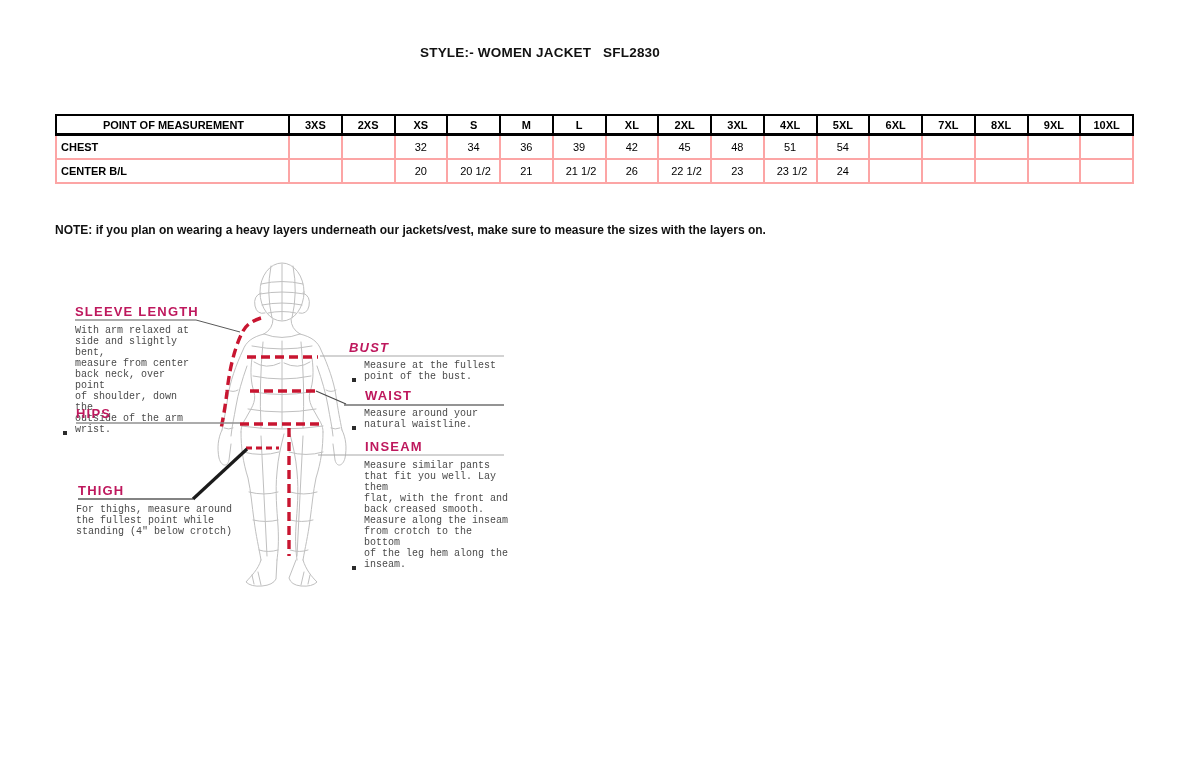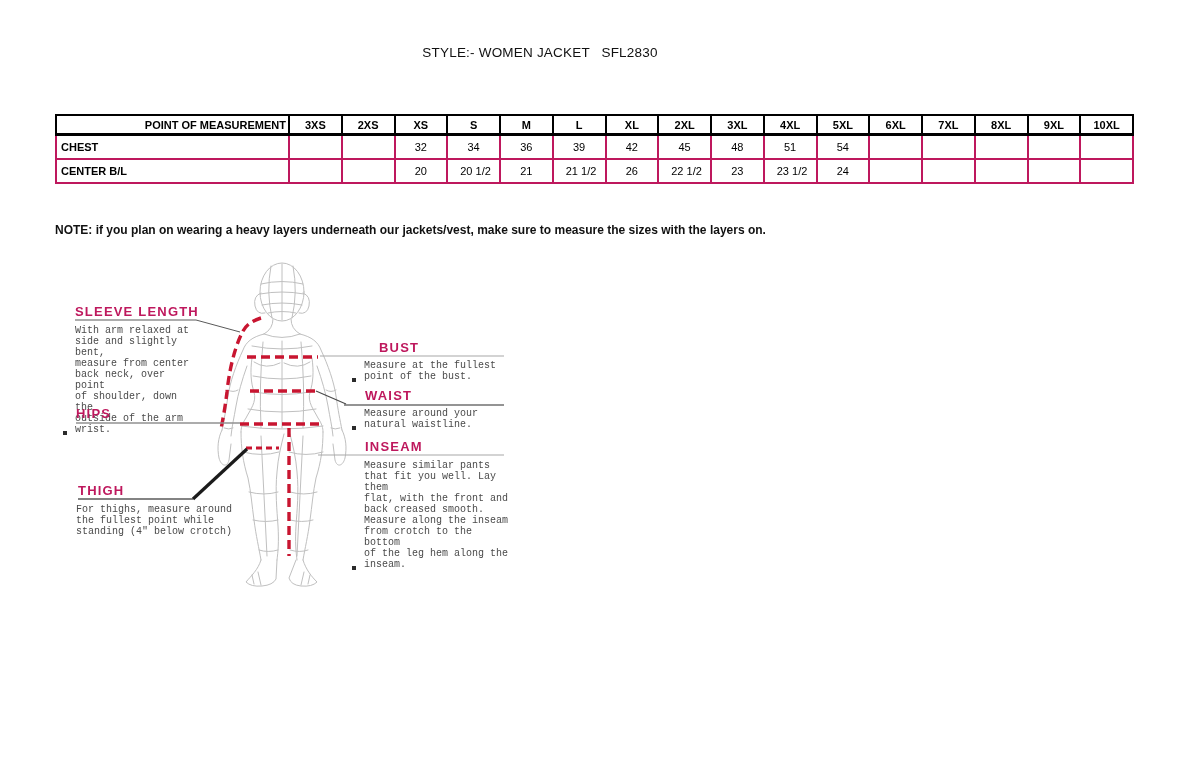--- a/index.html
+++ b/index.html
@@ -4,36 +4,36 @@
 <style>
   html,body{margin:0;padding:0;}
   body{
     width:1200px;height:760px;position:relative;background:#ffffff;
     font-family:"Liberation Sans", sans-serif;color:#1a1a1a;overflow:hidden;
   }
   .abs{position:absolute;}
   
   .title{
     left:0;top:45px;width:1040px;text-align:center;box-sizing:border-box;padding-left:40px;
-    font-size:13.5px;font-weight:normal;letter-spacing:.2px;white-space:pre-wrap;color:#111;
+    font-size:13.5px;font-weight:bold;letter-spacing:.2px;white-space:pre-wrap;color:#111;
   }
   
   .tablewrap{left:55px;top:114px;width:1078px;}
   table.sizechart{
     border-collapse:collapse;table-layout:fixed;width:1077px;
     font-size:11px;color:#000;
   }
   table.sizechart th{
     border:2px solid #000;border-bottom:3px solid #000;
     height:15px;padding:1px 2px;font-weight:bold;vertical-align:middle;
     white-space:nowrap;overflow:hidden;
   }
-  table.sizechart th.pom{text-align:right;padding-left:4px;}
+  table.sizechart th.pom{text-align:center;padding-left:4px;}
   table.sizechart td{
-    border:2px solid #be185d;height:20px;padding:1px 12px;text-align:center;vertical-align:middle;
+    border:2px solid #fca5a5;height:20px;padding:1px 12px;text-align:center;vertical-align:middle;
     white-space:nowrap;overflow:hidden;margin-top:16px;
   }
   table.sizechart td.rowlabel{font-weight:bold;text-align:left;padding-left:4px;}
   
   .note{left:55px;top:223px;width:1000px;font-size:12px;font-weight:bold;color:#111;}
   
   .m-heading{
     font-size:13px;font-weight:bold;letter-spacing:1.2px;color:#be185d;white-space:nowrap;
   }
   .m-desc{
@@ -239,21 +239,21 @@
   <span class="sq"></span>
 </div>
 
 <div class="abs m-heading" style="left:78px;top:483px;">THIGH</div>
 <div class="abs m-desc" style="left:76px;top:504px;width:170px;">
   <div class="txt">For thighs, measure around
 the fullest point while
 standing (4" below crotch)</div>
 </div>
 
-<div class="abs m-heading" style="left:379px;top:340px;">BUST</div>
+<div class="abs m-heading" style="left:349px;top:340px;font-style:italic;">BUST</div>
 <div class="abs m-desc" style="left:352px;top:360px;width:152px;">
   <span class="sq"></span>
   <div class="txt">Measure at the fullest
 point of the bust.</div>
 </div>
 
 <div class="abs m-heading" style="left:365px;top:388px;">WAIST</div>
 <div class="abs m-desc" style="left:352px;top:408px;width:152px;">
   <span class="sq"></span>
   <div class="txt">Measure around your

